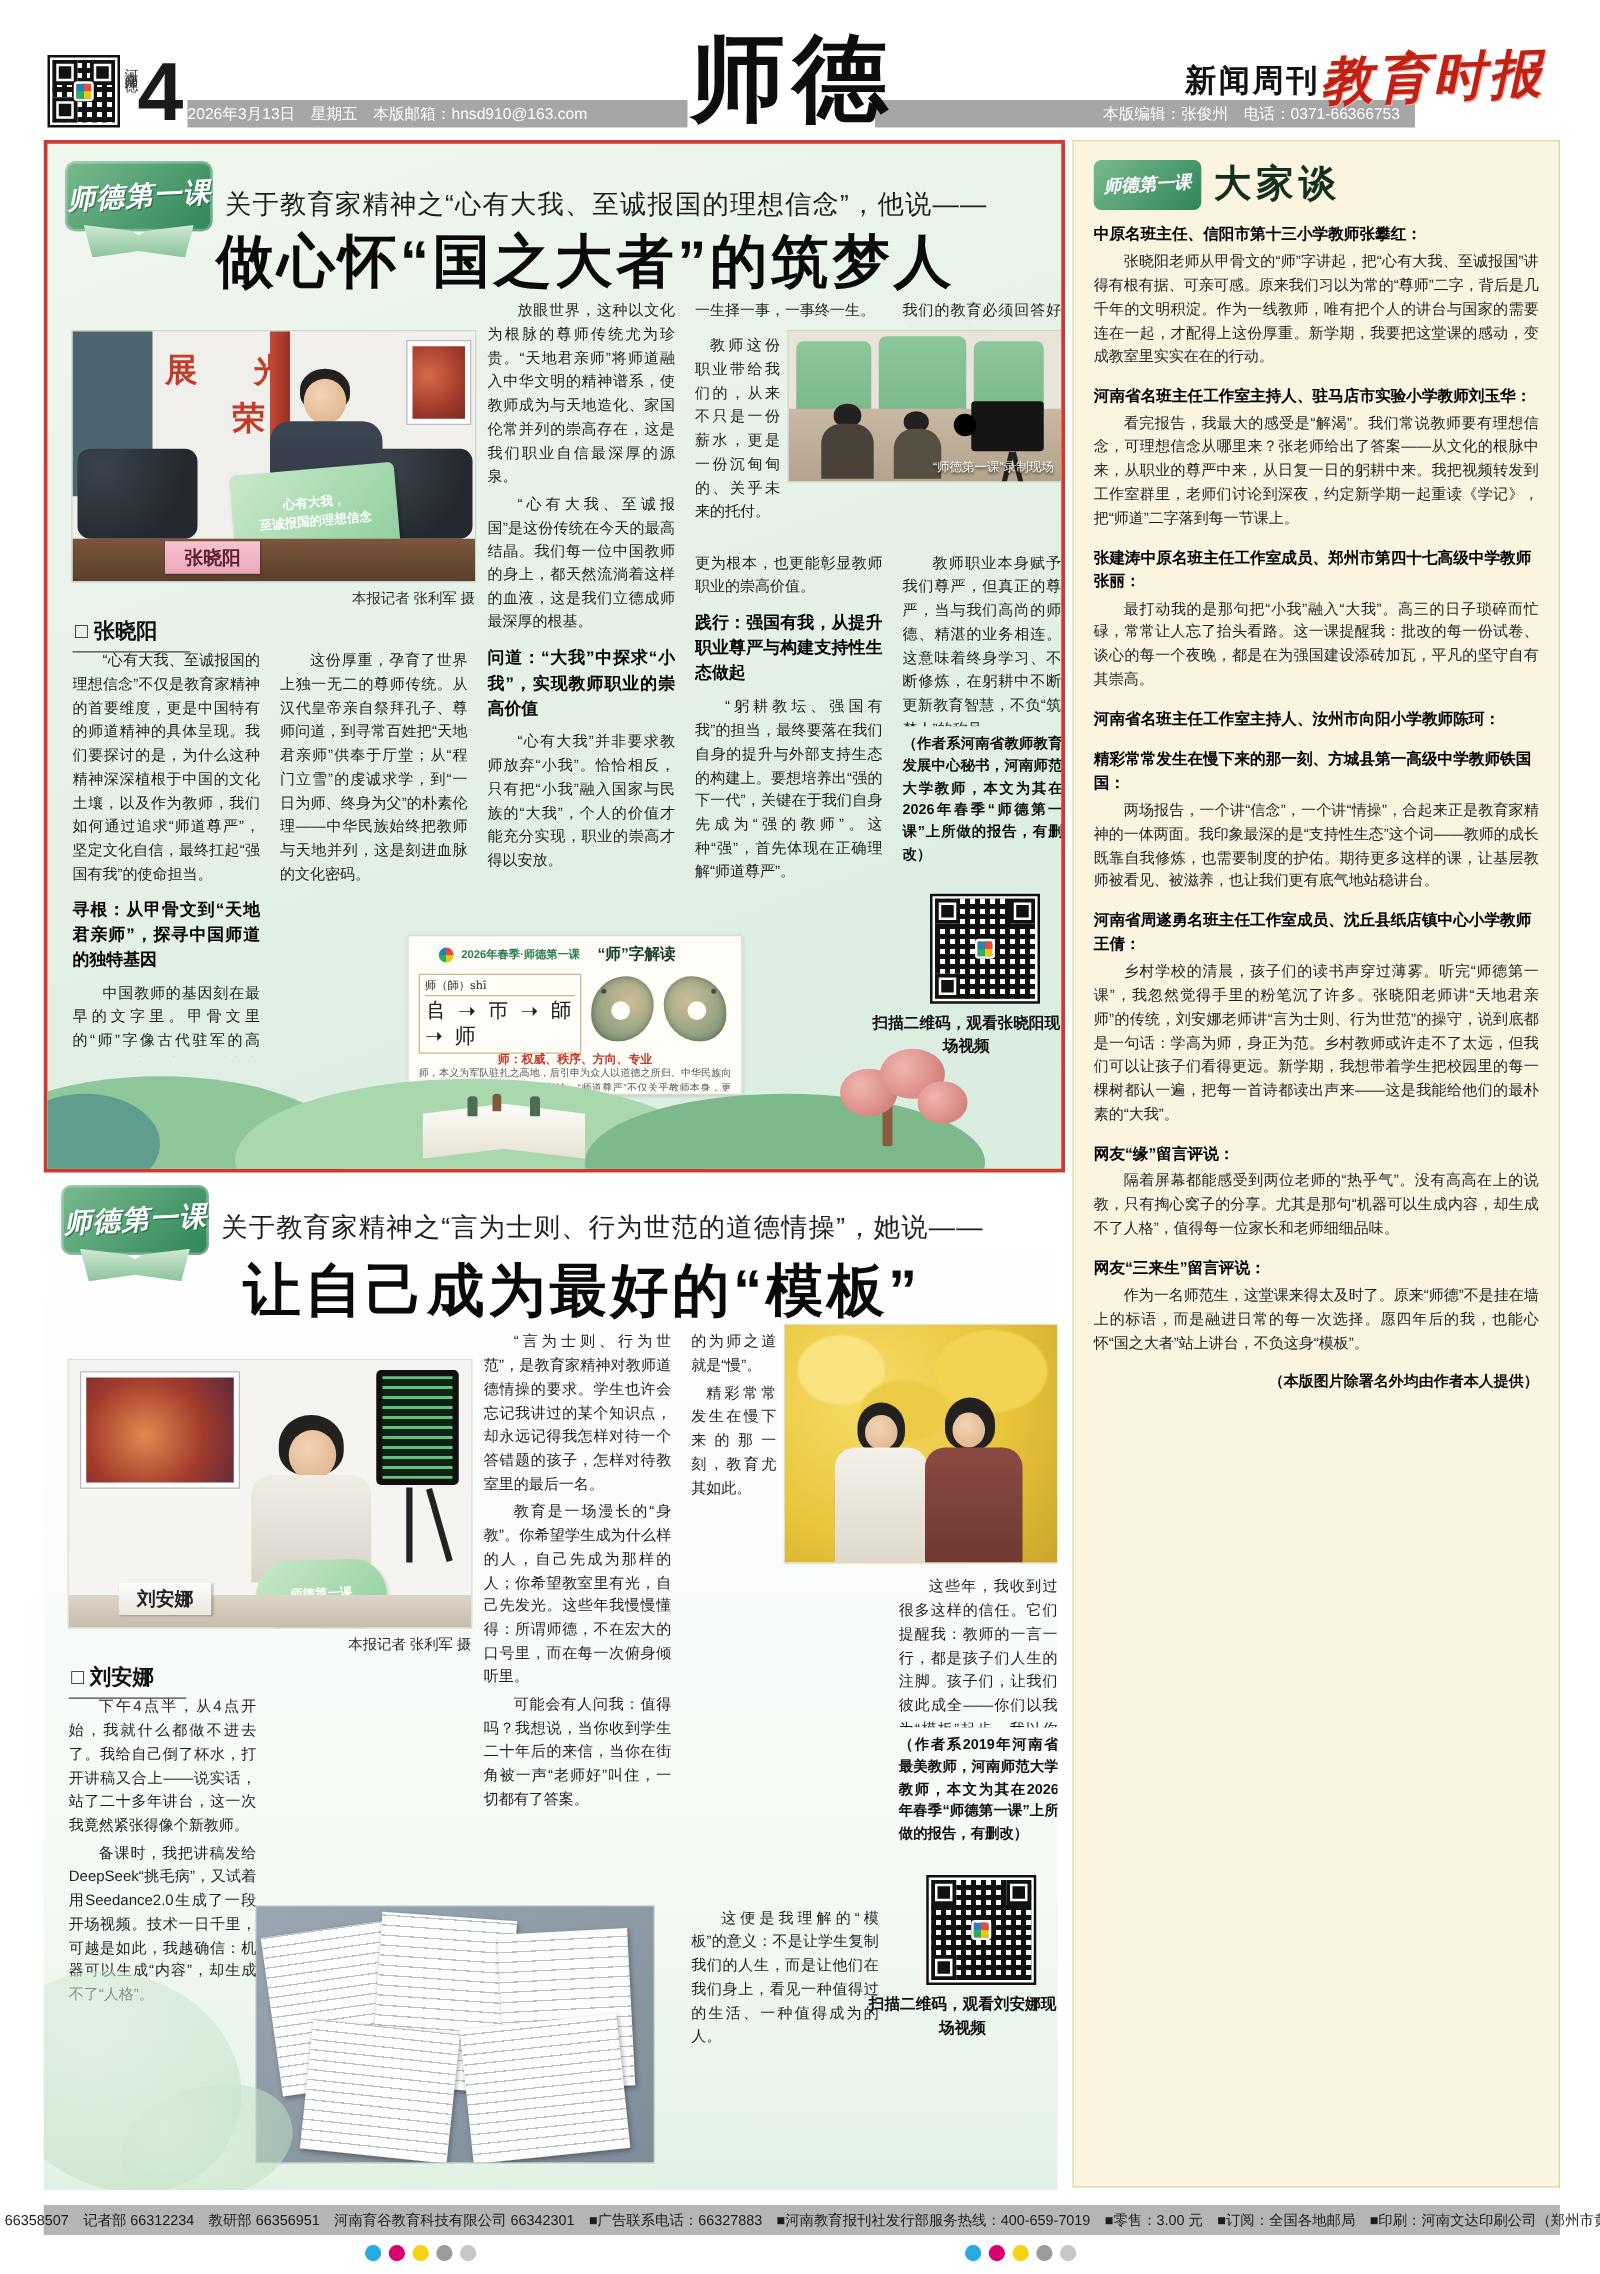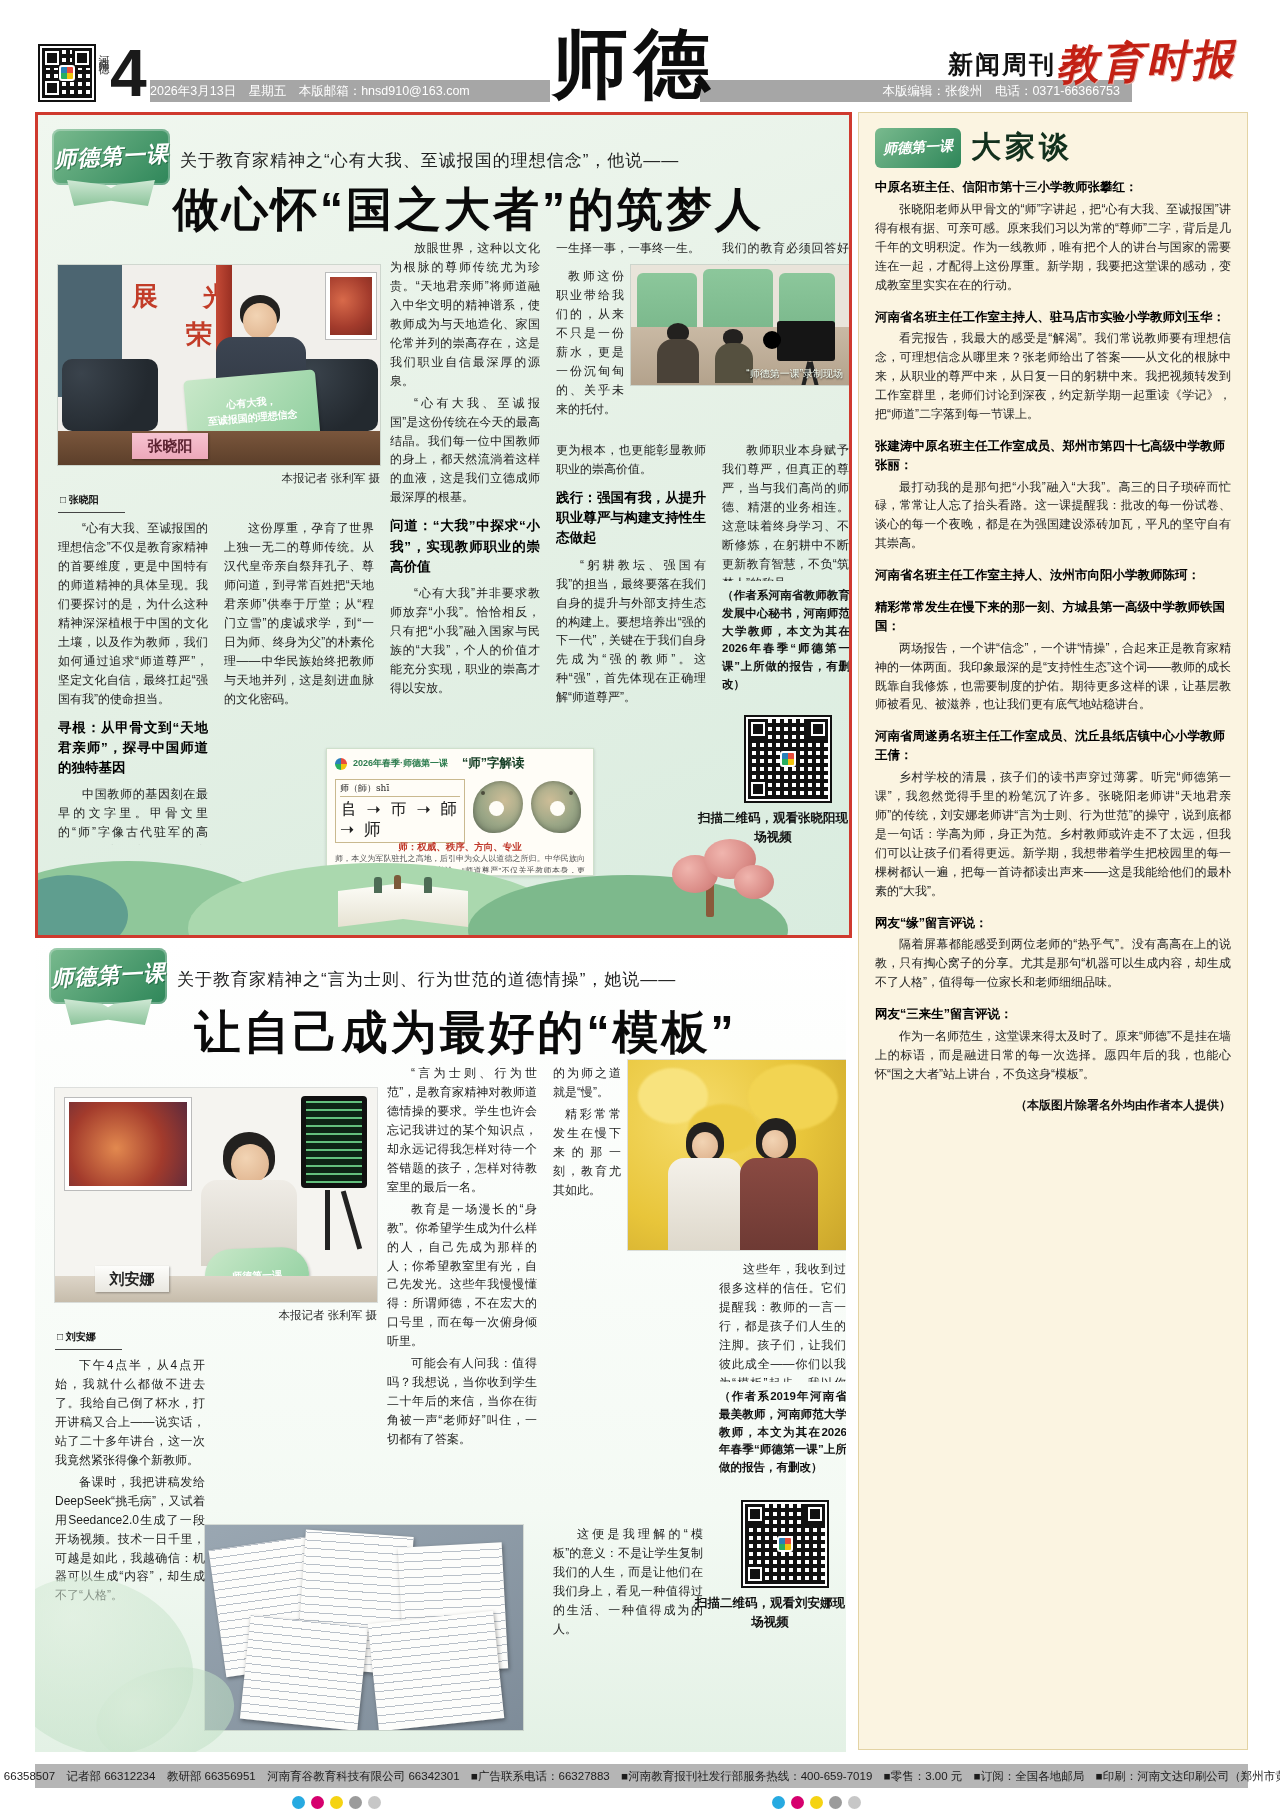--- a/index.html
+++ b/index.html
@@ -29,26 +29,26 @@
         background:linear-gradient(160deg,#f0f7ef 0%,#e4f0e5 55%,#d9ecdf 100%);overflow:hidden}
   .art2{position:absolute;left:35px;top:940px;width:811px;height:812px;
         background:linear-gradient(180deg,#ffffff 0%,#f4faf4 70%,#e3f1e5 100%);overflow:hidden}
   .lesson-badge{position:absolute;width:118px}
   .lesson-badge .plate{height:56px;border-radius:8px;background:linear-gradient(135deg,#79ba8e,#2e8659);
      box-shadow:inset 0 0 0 2px rgba(255,255,255,.28);display:flex;align-items:center;justify-content:center}
   .lesson-badge .plate span{color:#fff;font-family:"DejaVu Serif",serif;font-style:italic;font-weight:bold;
      font-size:22px;transform:rotate(-3deg);letter-spacing:1px;text-shadow:1px 1px 0 rgba(0,60,30,.45);white-space:nowrap}
   .lesson-badge .book{margin:-5px auto 0;width:88px;height:26px;background:linear-gradient(#cfe8d4,#8cc49b);
      clip-path:polygon(0 0,43% 18%,50% 32%,57% 18%,100% 0,92% 100%,50% 80%,8% 100%)}
-  .kicker{position:absolute;font-size:17px;color:#1e1e1e;letter-spacing:1px;white-space:nowrap}
+  .kicker{position:absolute;font-size:21px;color:#1e1e1e;letter-spacing:1px;white-space:nowrap}
   .headline{position:absolute;left:90px;right:40px;text-align:center;font-size:46px;font-weight:900;
             color:#0a0a0a;letter-spacing:3px;white-space:nowrap}
   .photo{position:absolute;overflow:hidden;background:#e8e6e2;box-shadow:0 0 0 1px rgba(0,0,0,.12)}
   .credit{position:absolute;font-size:11.5px;color:#2a2a2a;text-align:right}
-  .byline{position:absolute;font-size:10px;font-weight:bold;color:#111;border-bottom:1.5px solid #444;
+  .byline{position:absolute;font-size:17px;font-weight:bold;color:#111;border-bottom:1.5px solid #444;
           padding:0 26px 5px 2px}
   .col{position:absolute;font-size:12px;line-height:1.58;text-align:justify;color:#1d1d1d;overflow:hidden}
   .col p{margin:0 0 3px;text-indent:2em}
   .subhead{font-weight:bold;font-size:13.5px;line-height:1.5;margin:9px 0 7px;color:#000;text-indent:0}
   .attrib{position:absolute;font-size:11.5px;font-weight:bold;line-height:1.55;text-align:justify;color:#111}
   .qrcap{position:absolute;font-size:12.5px;font-weight:bold;text-align:center;line-height:1.5;color:#111}
   
   .wallchar{position:absolute;color:#c23c28;font-weight:bold;font-family:"DejaVu Serif",serif}
   .pillar{position:absolute;background:linear-gradient(90deg,#c44a36,#992f22)}
   .sofa{position:absolute;background:radial-gradient(circle at 20% 20%,#3a434c,#23292f 70%);border-radius:10px}
@@ -63,21 +63,21 @@
   .hair{position:absolute;border-radius:50% 50% 40% 40%;background:#23211f}
   .torso{position:absolute;border-radius:16px 16px 0 0;background:linear-gradient(#3c4552,#2d343f)}
   .frame{position:absolute;background:#fff;box-shadow:0 0 0 1px #bbb;padding:4px}
   .frame .pic{width:100%;height:100%;background:radial-gradient(circle at 30% 40%,#d86a4a,#a33b2c 60%,#7c2a20)}
   
   .panel{position:absolute;border-radius:6px;background:linear-gradient(#8cc79b,#6fae82)}
   .cam{position:absolute;background:#151515;border-radius:3px}
   .tripod{position:absolute;background:#222}
   .overlaycap{position:absolute;color:#f5fff5;font-size:10px;text-shadow:0 1px 2px rgba(0,0,0,.8);white-space:nowrap}
   
-  .inset{position:absolute;background:#fffdf7;border:1px solid #cfe0cc;box-shadow:0 1px 3px rgba(0,0,0,.15);padding:6px 8px}
+  .inset{position:absolute;background:#fffdf7;border:1px solid #cfe0cc;box-shadow:0 1px 3px rgba(0,0,0,.15);padding:6px 24px}
   .inset .brandrow{display:flex;align-items:center;gap:6px}
   .flower{width:12px;height:12px;border-radius:50%;
      background:conic-gradient(#e74c3c 0 25%,#f1c40f 0 50%,#27ae60 0 75%,#2980b9 0)}
   .inset .brandtxt{font-size:9px;color:#2e7d4f;font-weight:bold;white-space:nowrap}
   .inset .ititle{font-size:12.5px;font-weight:900;color:#143d24;margin-left:8px;white-space:nowrap}
   .glyphbox{position:absolute;left:8px;top:30px;width:120px;height:58px;border:1px solid #c9b98f;
      font-family:"DejaVu Serif",serif;color:#222;padding:2px 4px}
   .glyphbox .lab{font-size:9px;border-bottom:1px solid #c9b98f;padding-bottom:1px;margin-bottom:2px}
   .glyphbox .forms{font-size:17px;letter-spacing:2px;line-height:1.2}
   .jade{position:absolute;width:50px;height:52px;border-radius:58% 46% 60% 42%;

